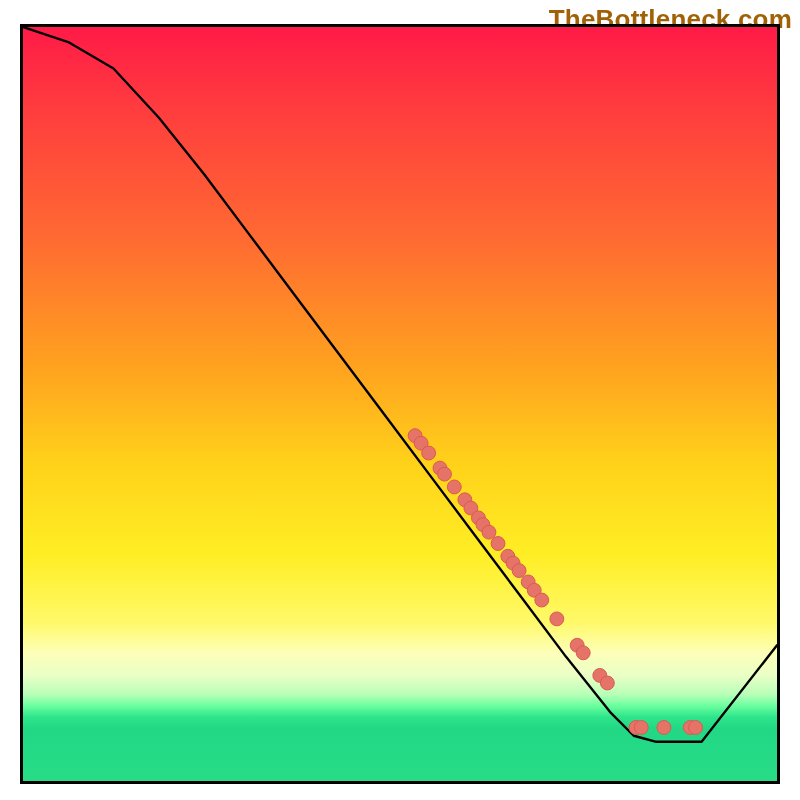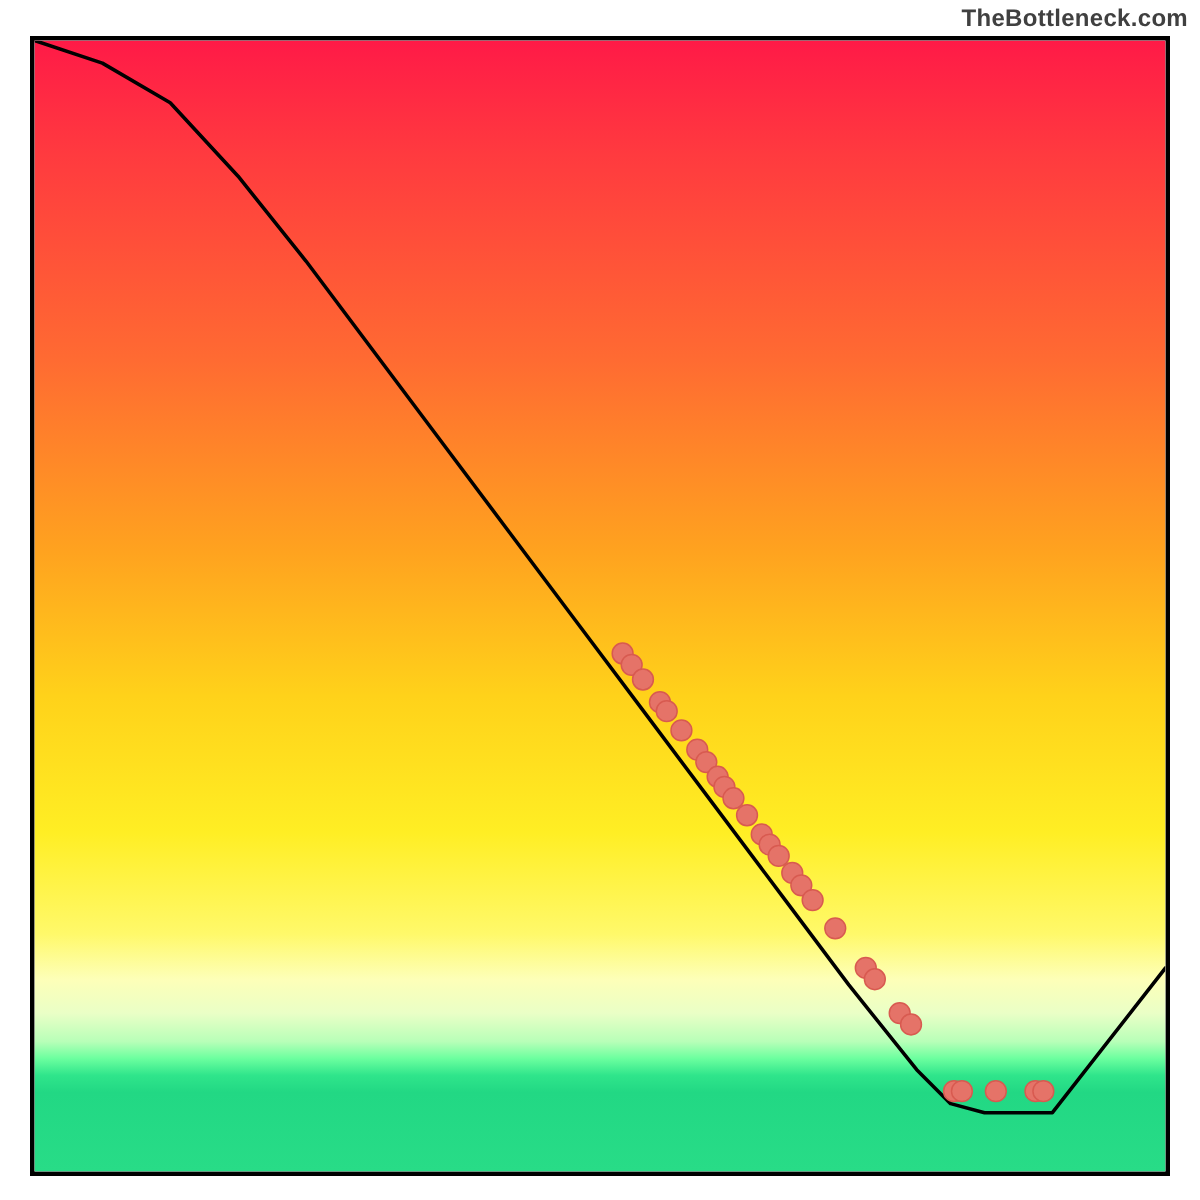--- a/index.html
+++ b/index.html
@@ -7,23 +7,23 @@
   .frame {
     position: relative;
     width: 800px;
     height: 800px;
   }
   .watermark {
     position: absolute;
     top: 4px;
     right: 8px;
     font-family: Arial, Helvetica, sans-serif;
-    font-size: 16px;
+    font-size: 26px;
     font-weight: 700;
-    color: #404040;
+    color: #a16207;
     letter-spacing: 0.2px;
   }
   .plot {
     position: absolute;
     left: 20px;
     top: 24px;
     width: 760px;
     height: 760px;
     border: 3px solid #000;
     overflow: hidden;

